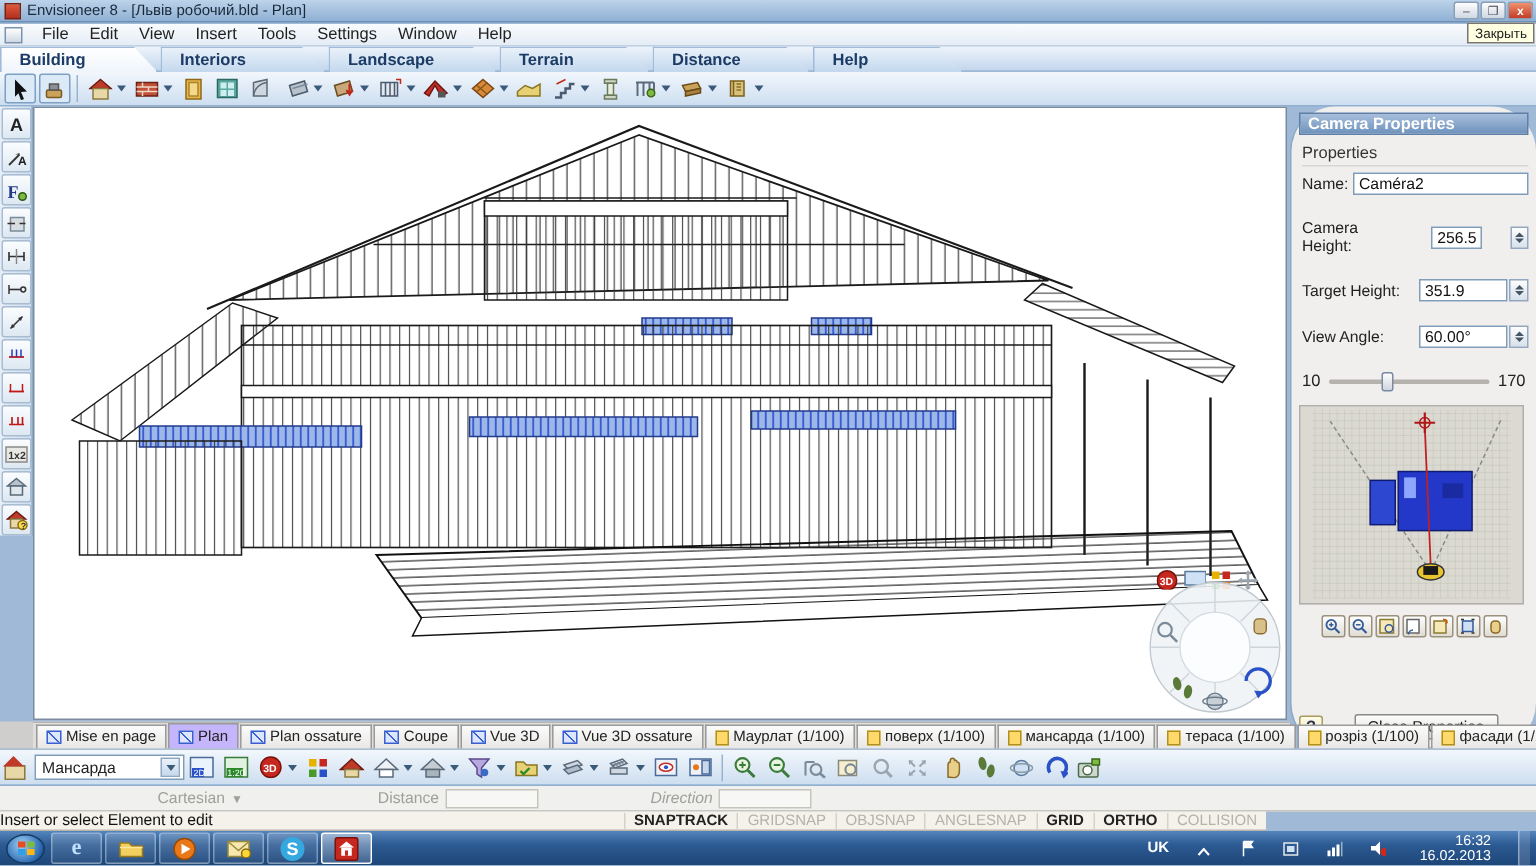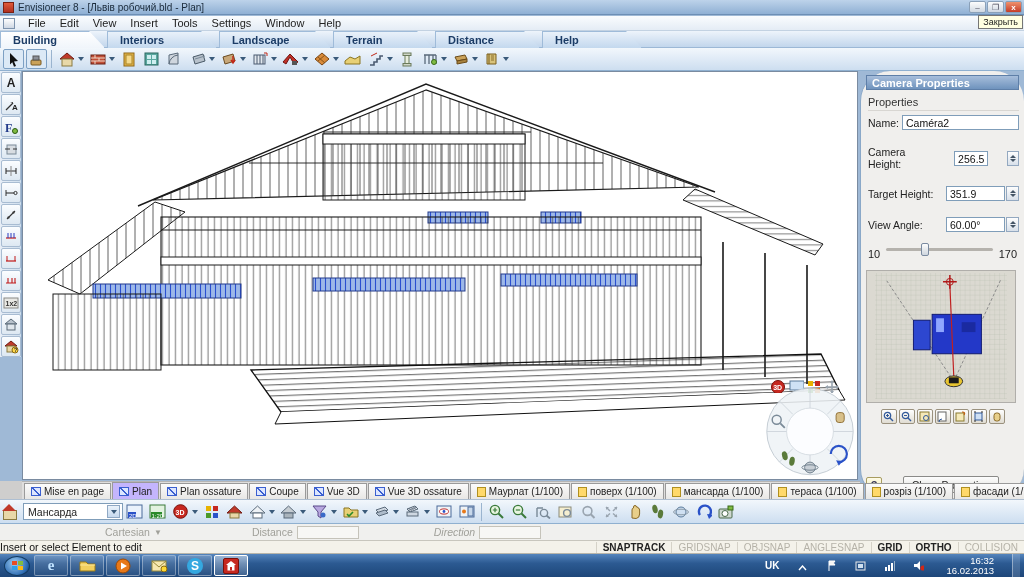--- a/index.html
+++ b/index.html
@@ -63,21 +63,21 @@
   .rpanel .sect { margin:6px 0 4px 2px; color:#333; border-bottom:1px solid #d8d6d2; padding-bottom:2px; }
   .fieldrow { display:flex; align-items:center; margin:4px 0 16px 2px; }
   .fieldrow label { width:78px; color:#222; font-size:10.5px; }
   .fieldrow.namerow label { width:34px; }
   .tinput { flex:1; height:15px; background:#fff; border:1px solid #7f9db9; font-size:10.5px; padding:1px 3px; color:#111; }
   .spin { width:13px; height:15px; margin-left:1px; background:linear-gradient(#fdfdfd,#d8e0ea); border:1px solid #93a8c0;
     display:flex; flex-direction:column; align-items:center; justify-content:center; gap:1px; }
   .spin i { display:block; width:0; height:0; border-left:3px solid transparent; border-right:3px solid transparent; }
   .spin i.up { border-bottom:3px solid #44false66; border-bottom:3px solid #456; }
   .spin i.dn { border-top:3px solid #456; }
-  .sliderrow { display:flex; margin:8px 2px 4px 2px; color:#222; }
+  .sliderrow { display:flex; align-items:center; margin:8px 2px 4px 2px; color:#222; }
   .slidertrack { flex:1; height:3px; background:#b5b2ad; border-radius:2px; margin:0 6px; position:relative; }
   .sliderhandle { position:absolute; left:33%; top:-5px; width:8px; height:13px; background:linear-gradient(#fdfdfd,#cfd6de); border:1px solid #7a8aa0; border-radius:2px; }
   .minimap { margin-top:6px; border:1px solid #b0aeaa; background:#dad8d0; width:150px; height:133px; }
   .maprow { display:flex; justify-content:center; gap:2px; margin-top:4px; }
   .mapbtn { width:16px; height:15px; background:linear-gradient(#fefefe,#e0dcd2); border:1px solid #9a917e; border-radius:2px;
     display:flex; align-items:center; justify-content:center; }
   .panelfoot { position:absolute; left:5px; right:5px; bottom:5px; display:flex; align-items:center; }
   .helpbtn { width:16px; height:16px; background:linear-gradient(#fefbe8,#f0e8b0); border:1px solid #a89c60; border-radius:2px;
     text-align:center; font-weight:bold; color:#335; line-height:15px; }
   .closeprops { margin:0 auto; width:96px; height:17px; background:linear-gradient(#fdfdfd,#dcdcd8); border:1px solid #8a8a88;
@@ -101,21 +101,21 @@
   .lvlselect { width:100px; height:17px; background:#fff; border:1px solid #7f9db9; display:flex; align-items:center; justify-content:space-between; padding:0 2px 0 4px; font-size:10.5px; }
   .ddarrow { width:13px; height:13px; background:linear-gradient(#eaf2fa,#c6d9ee); border:1px solid #8fa8c4; display:flex; align-items:center; justify-content:center; }
 
   
   .coordbar { position:absolute; left:0; top:524px; width:1024px; height:17px; background:#f0f0ee; border-bottom:1px solid #c8c6bd;
     display:flex; align-items:center; color:#a0a09a; font-size:10.5px; }
   .coordbar .dis-input { width:62px; height:13px; background:#f7f7f5; border:1px solid #c5c3ba; margin-left:4px; }
   .coordbar .grp { display:flex; align-items:center; }
 
   
-  .statusbar { position:absolute; left:0; top:541px; width:1024px; height:13px; background:#f4f2ea; border-bottom:1px solid #b8b5aa;
+  .statusbar { position:absolute; left:0; top:541px; width:844px; height:13px; background:#f4f2ea; border-bottom:1px solid #b8b5aa;
     display:flex; align-items:flex-end; font-size:10.5px; }
   .statusbar .msg { margin-left:-2px; padding-left:2px; color:#111; flex:1; }
   .tg { padding:0 6px; border-left:1px solid #d5d2c8; color:#b5b2a8; font-size:10px; }
   .tg.on { color:#222; font-weight:bold; }
 
   
   .taskbar { position:absolute; left:0; top:554px; width:1024px; height:23px;
     background:linear-gradient(#5585bd,#2c5a92 40%,#1d4679); display:flex; align-items:center; }
   .orb { width:26px; height:20px; margin:0 4px; border-radius:50%; background:radial-gradient(circle at 40% 35%, #9fd0f5, #2a68b0 70%, #123);
     border:1px solid #123a60; display:flex; align-items:center; justify-content:center; }

